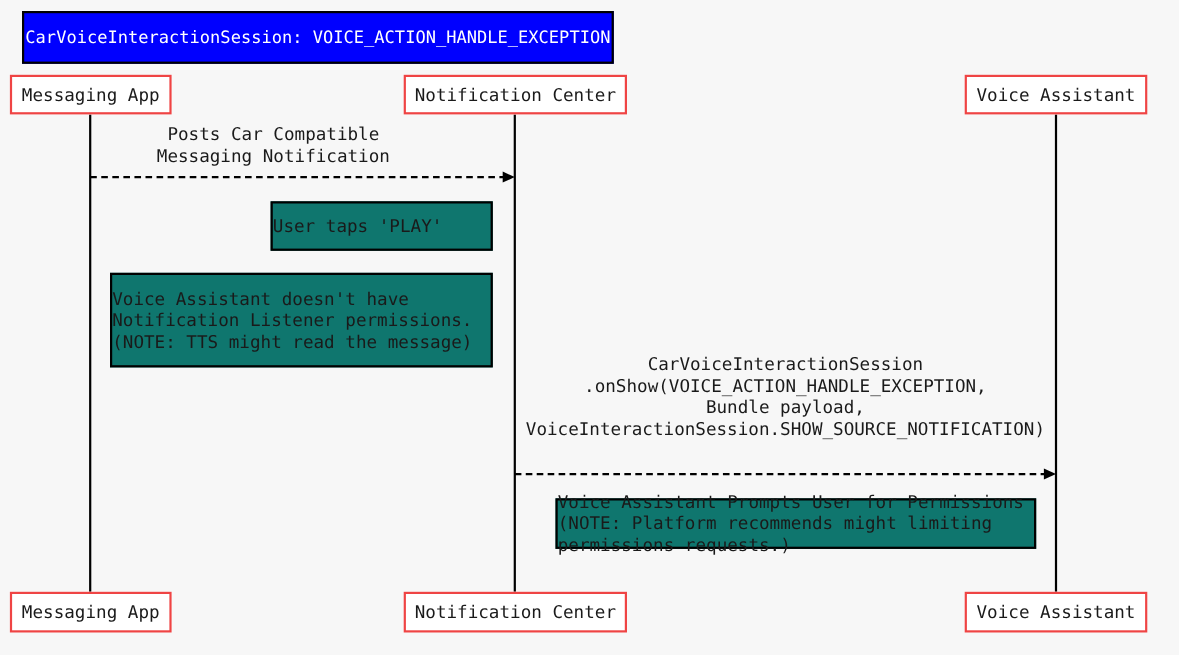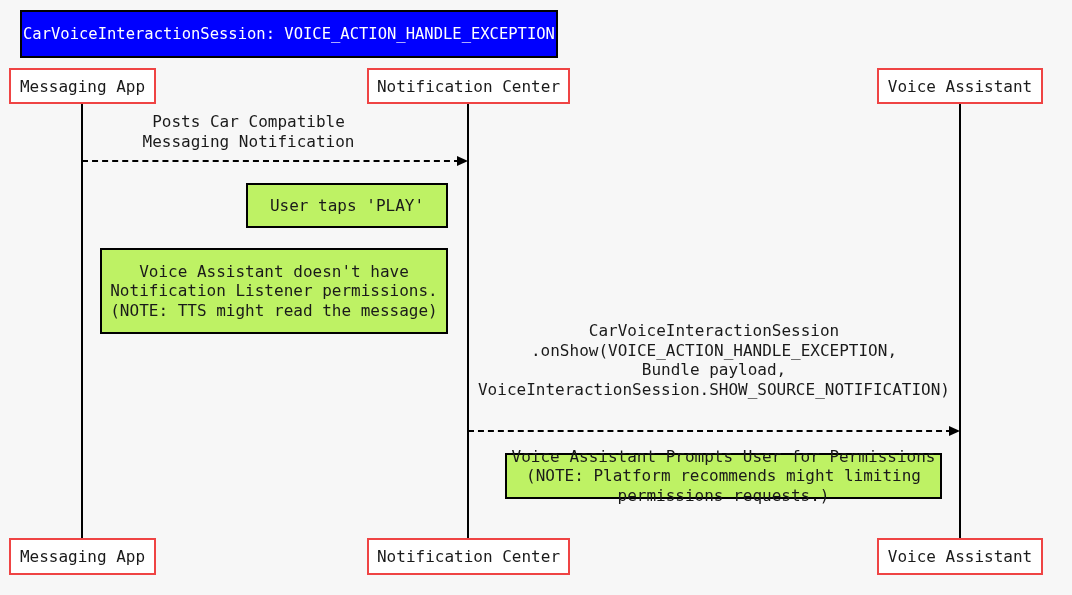--- a/index.html
+++ b/index.html
@@ -79,25 +79,25 @@
     width: 0; height: 0;
     border-top: 5px solid transparent;
     border-bottom: 5px solid transparent;
     border-left: 11px solid #000;
   }
   
   .note {
     position: absolute;
     box-sizing: border-box;
     border: 2px solid #000;
-    background: #bef264;
+    background: #0f766e;
     display: flex;
     flex-direction: column;
     justify-content: center;
-    text-align: center;
+    text-align: left;
     font-size: 16px;
     line-height: 19.5px;
     white-space: nowrap;
   }
 </style>
 </head>
 <body>
 
 <div class="canvas">
 

